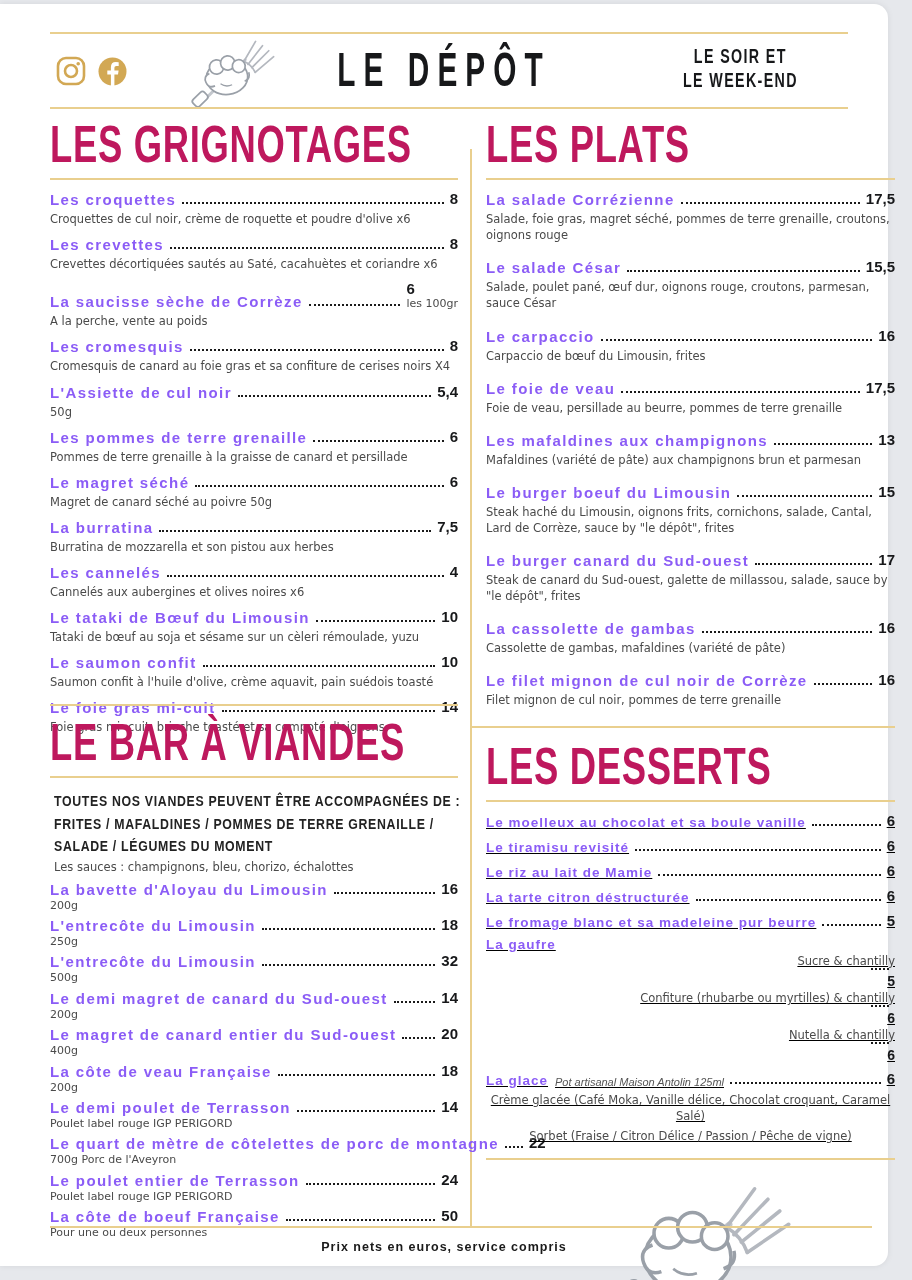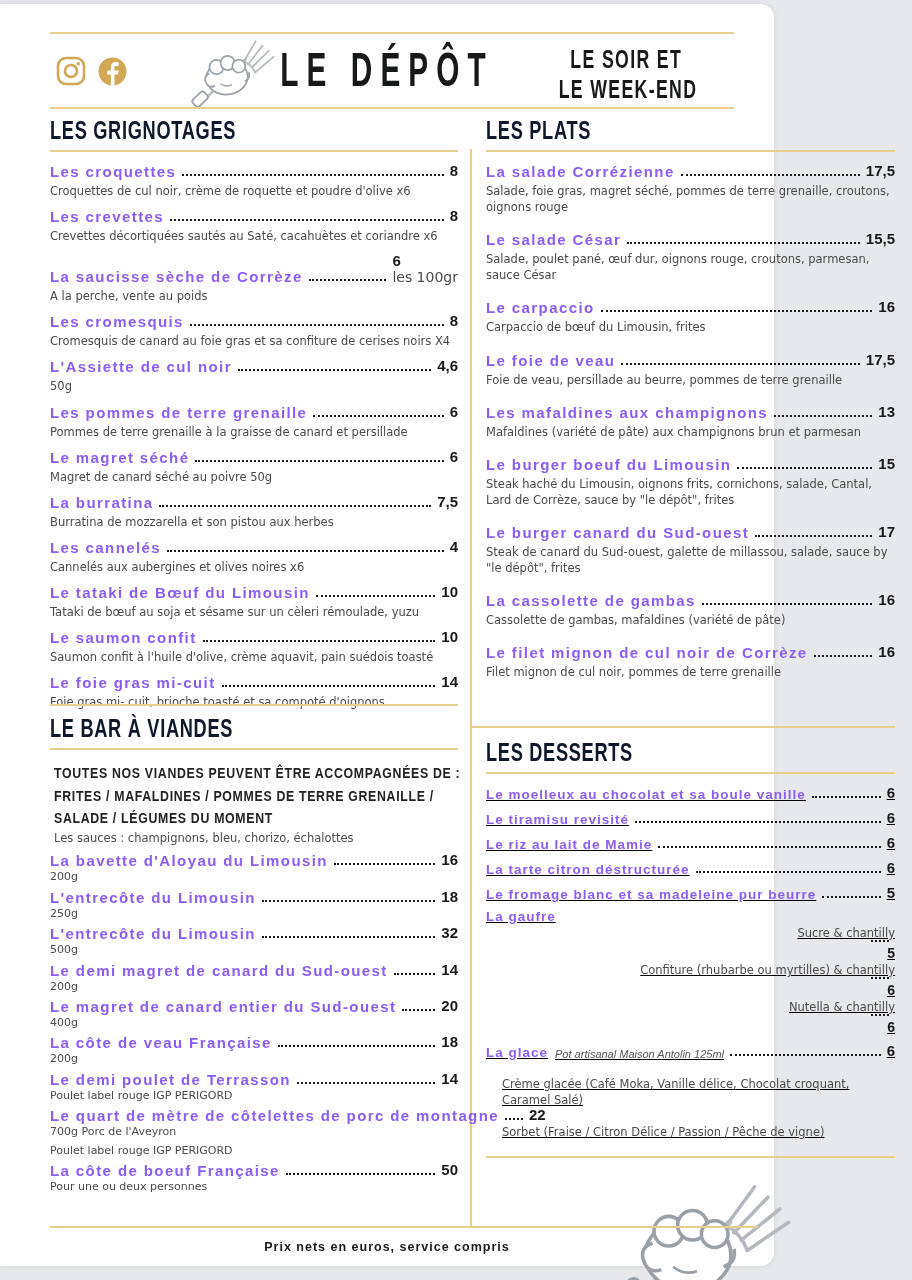--- a/index.html
+++ b/index.html
@@ -3,81 +3,81 @@
 <meta charset="utf-8">
 <style>
   html,body{margin:0;padding:0;}
   body{
     width:912px;height:1280px;
     background:#e6e8ec;
     font-family:"Liberation Sans",sans-serif;
     position:relative;overflow:hidden;
   }
   .page{
-    position:absolute;left:0;top:4px;width:774px;height:1262px;
+    position:absolute;left:0;top:4px;width:888px;height:1262px;
     background:#ffffff;border-radius:0 14px 14px 0;
     box-shadow:0 0 6px rgba(0,0,0,0.08);
   }
   .gold-line{background:#e9cf8e;height:2px;position:absolute;}
   .gold-hr{background:#e9cf8e;height:2px;border:0;margin:0;}
 
   
   .header-topline{left:50px;right:40px;top:28px;}
   .header-botline{left:50px;right:40px;top:103px;}
   .social{position:absolute;left:56px;top:52px;display:flex;gap:12px;align-items:center;}
   .brand{
     position:absolute;left:0;right:0;top:38px;text-align:center;
     font-weight:bold;font-size:48px;color:#17181a;white-space:nowrap;
   }
   .brand span{display:inline-block;transform:scaleX(0.62);letter-spacing:13px;transform-origin:center;}
   .schedule{
     position:absolute;right:48px;top:40px;width:200px;text-align:center;
-    font-weight:bold;font-size:26px;color:#17181a;line-height:1.16;
+    font-weight:bold;font-size:21px;color:#17181a;line-height:1.16;
   }
   .schedule div{white-space:nowrap;}
   .schedule span{display:inline-block;transform:scaleX(0.68);letter-spacing:2px;transform-origin:center;}
   .fist-small{position:absolute;left:178px;top:32px;width:100px;height:74px;transform:rotate(-6deg);}
   .fist-big{width:210px;height:148px;margin:14px auto 0 auto;display:block;}
 
   
   .col{position:absolute;}
   .col-grignotages{left:50px;top:110px;width:408px;}
   .col-plats{left:486px;top:110px;width:409px;}
   .col-viandes{left:50px;top:700px;width:408px;border-top:2px solid #e9cf8e;padding-top:6px;}
   .col-desserts{left:470px;top:722px;width:425px;border-top:2px solid #e9cf8e;padding-top:8px;text-decoration:underline;}
   .col-desserts .inner{padding-left:16px;}
   .divider-v{position:absolute;left:470px;top:145px;width:2px;height:1077px;background:#e9cf8e;}
 
   .section-title{
-    font-weight:bold;font-size:26px;color:#0f172a;line-height:1.08;
+    font-weight:bold;font-size:52px;color:#be185d;line-height:1.08;
     white-space:nowrap;margin:2px 0 6px 0;
   }
   .section-title span{display:inline-block;transform:scaleX(0.70);transform-origin:left center;letter-spacing:1px;}
 
   
   .items{margin-top:10px;}
   .menu-item{margin-bottom:8px;}
   .col-plats .menu-item{margin-bottom:15px;}
   .col-viandes .menu-item{margin-bottom:3px;}
   .col-desserts .menu-item{margin-bottom:7px;}
   .item-row{display:flex;align-items:flex-end;}
   .item-name{
     font-weight:bold;font-size:15px;color:#8b5cf6;letter-spacing:1.4px;white-space:nowrap;
   }
   .col-desserts .item-name{font-size:13.5px;letter-spacing:1px;}
   .name-note{font-style:italic;font-size:11px;color:#555;margin-left:7px;white-space:nowrap;letter-spacing:0;}
   .leader{flex:1;border-bottom:2.6px dotted #1a1a1a;margin:0 6px 4px 6px;min-width:18px;}
   .item-price{font-weight:bold;font-size:15px;color:#17181a;text-align:right;white-space:nowrap;}
-  .price-note{font-size:14px;color:#4a4a4a;text-align:right;margin-top:-1px;font-family:"DejaVu Sans",sans-serif;}
+  .price-note{font-size:11px;color:#4a4a4a;text-align:right;margin-top:-1px;font-family:"DejaVu Sans",sans-serif;}
   .item-desc{
     font-size:11.5px;color:#4a4a4a;margin-top:3px;line-height:1.4;
     font-family:"DejaVu Sans",sans-serif;
   }
   .col-viandes .item-desc{margin-top:0;font-size:11px;}
-  .item-desc div{margin:16px;}
+  .item-desc div{margin:4px;text-align:center;}
 
   
   .subitems{margin-top:2px;}
   .sub-row{display:flex;align-items:flex-end;margin-bottom:2px;flex-direction:column;}
   .sub-name{font-size:11.5px;color:#4a4a4a;font-family:"DejaVu Sans",sans-serif;white-space:nowrap;}
   .sub-row .leader{border-bottom-width:2px;margin-bottom:3px;}
   .sub-price{font-weight:bold;font-size:14px;color:#17181a;}
 
   
   .viandes-intro{margin:12px 0 2px 4px;font-weight:bold;font-size:14.5px;color:#222;line-height:1.55;}
@@ -215,21 +215,21 @@
     <div class="item-desc">Cromesquis de canard au foie gras et sa confiture de cerises noirs X4</div>
 
   </div>
 
   <div class="menu-item">
     <div class="item-row">
       <span class="item-name">L'Assiette de cul noir</span>
 
       <span class="leader"></span>
       <span class="item-price-block">
-        <span class="item-price">4,6</span>
+        <span class="item-price">5,4</span>
         
       </span>
     </div>
     <div class="item-desc">50g</div>
 
   </div>
 
   <div class="menu-item">
     <div class="item-row">
       <span class="item-name">Les pommes de terre grenaille</span>
@@ -578,20 +578,29 @@
       <span class="item-price-block">
         <span class="item-price">22</span>
         
       </span>
     </div>
     <div class="item-desc">700g  Porc de l'Aveyron</div>
 
   </div>
 
   <div class="menu-item">
+    <div class="item-row">
+      <span class="item-name">Le poulet entier de Terrasson</span>
+
+      <span class="leader"></span>
+      <span class="item-price-block">
+        <span class="item-price">24</span>
+        
+      </span>
+    </div>
     <div class="item-desc">Poulet label rouge IGP PERIGORD</div>
 
   </div>
 
   <div class="menu-item">
     <div class="item-row">
       <span class="item-name">La côte de boeuf Française</span>
 
       <span class="leader"></span>
       <span class="item-price-block">

